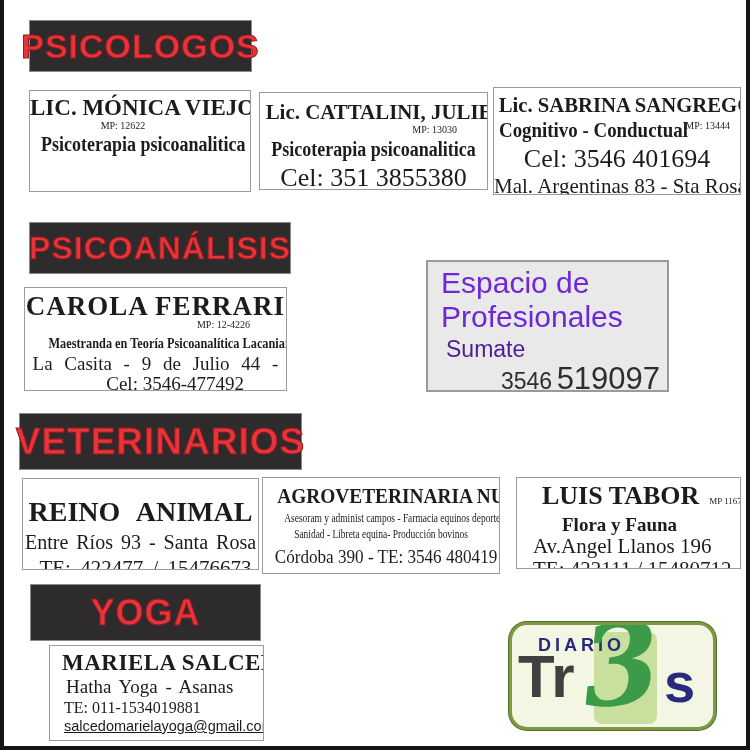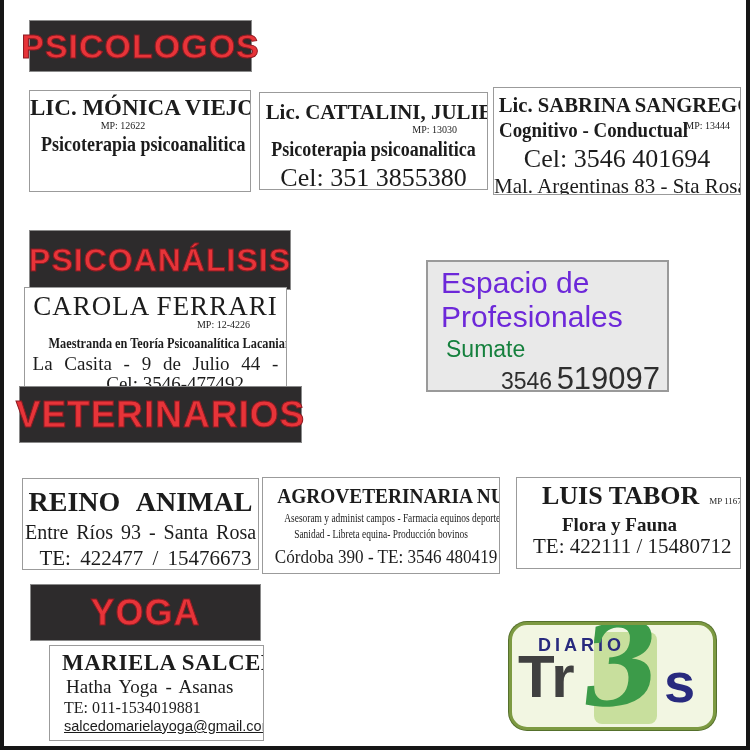--- a/index.html
+++ b/index.html
@@ -10,22 +10,22 @@
     font-family:"Liberation Serif", serif; color:#1c1c1c;
   }
   
   .hdr {
     position:absolute; background:#2d2b2c; border:1px solid #8a8a8a; box-sizing:border-box;
     color:#e73439; font-family:"Liberation Sans", sans-serif; font-weight:bold;
     display:flex; align-items:center; justify-content:center;
     -webkit-text-stroke:1px #8e1b22; letter-spacing:1px; white-space:nowrap;
   }
   #hdr-psicologos   { left:25px;  top:20px;  width:223px; height:52px; font-size:34px; }
-  #hdr-psicoanalisis{ left:25px;  top:230px; width:262px; height:60px; font-size:32px; }
-  #hdr-veterinarios { left:15px;  top:386px; width:283px; height:57px; font-size:37px; }
+  #hdr-psicoanalisis{ left:25px;  top:222px; width:262px; height:52px; font-size:32px; }
+  #hdr-veterinarios { left:15px;  top:413px; width:283px; height:57px; font-size:37px; }
   #hdr-yoga         { left:26px;  top:584px; width:231px; height:57px; font-size:36px; }
 
   
   .card {
     position:absolute; background:#fff; border:1px solid #9b9b9b; box-sizing:border-box;
     text-align:center; white-space:nowrap; overflow:hidden;
   }
   .card div { white-space:nowrap; }
   .sq88 { transform:scaleX(0.88); transform-origin:center; }
   .sq90 { transform:scaleX(0.90); transform-origin:center; }
@@ -45,27 +45,27 @@
 
   #card-sangregorio { left:489px; top:87px; width:248px; height:108px; padding-top:4px; text-align:left; }
   #card-sangregorio .nm { font-size:22px; font-weight:bold; line-height:26px; transform:scaleX(0.94); transform-origin:left center; padding-left:5px; }
   #card-sangregorio .row { position:relative; line-height:24px; padding-left:5px; }
   #card-sangregorio .cg { display:inline-block; font-size:21px; font-weight:bold; transform:scaleX(0.9); transform-origin:left center; }
   #card-sangregorio .mp { position:absolute; right:10px; top:-4px; font-size:10px; }
   #card-sangregorio .ph { font-size:26px; line-height:30px; text-align:center; }
   #card-sangregorio .ad { font-size:21px; line-height:24px; text-align:center; }
 
   #card-ferrari { left:20px; top:287px; width:263px; height:104px; padding-top:4px; }
-  #card-ferrari .nm { font-size:27px; font-weight:normal; line-height:28px; letter-spacing:1px; }
+  #card-ferrari .nm { font-size:27px; font-weight:bold; line-height:28px; letter-spacing:1px; }
   #card-ferrari .mp { font-size:10px; line-height:9px; text-align:right; padding-right:36px; }
   #card-ferrari .l1 { font-size:15px; font-weight:bold; line-height:20px; margin-top:4px; }
   #card-ferrari .l2 { font-size:19px; line-height:21px; word-spacing:7px; }
   #card-ferrari .ph { font-size:19px; line-height:20px; text-align:right; padding-right:42px; }
 
-  #card-reino { left:18px; top:478px; width:237px; height:92px; padding-top:6px; }
+  #card-reino { left:18px; top:478px; width:237px; height:92px; padding-top:16px; }
   #card-reino .nm { font-size:28px; font-weight:bold; line-height:34px; word-spacing:10px; }
   #card-reino .ad { font-size:20px; line-height:26px; word-spacing:3px; }
   #card-reino .ph { font-size:21px; line-height:26px; word-spacing:4px; text-align:center; padding-left:10px; }
 
   #card-agro { left:258px; top:477px; width:238px; height:97px; padding-top:4px; }
   #card-agro .nm { font-size:22px; font-weight:bold; line-height:28px; }
   #card-agro .s1, #card-agro .s2 { font-size:11.5px; line-height:16px; }
   #card-agro .ph { font-size:19px; line-height:30px; }
 
   #card-tabor { left:512px; top:477px; width:225px; height:92px; padding-top:4px; text-align:left; }
@@ -82,21 +82,21 @@
   #card-salcedo .ph { font-size:16px; line-height:18px; padding-left:14px; margin-top:2px; }
   #card-salcedo .em { font-family:"Liberation Sans", sans-serif; font-size:14.5px; line-height:18px; padding-left:14px; text-decoration:underline; }
 
   
   #promo {
     position:absolute; left:422px; top:260px; width:243px; height:132px; box-sizing:border-box;
     background:#e9e9e9; border:2px solid #9a9a9a; font-family:"Liberation Sans", sans-serif;
     padding:4px 0 0 13px; white-space:nowrap; overflow:hidden;
   }
   #promo .t { color:#6d28d9; font-size:30px; line-height:34px; }
-  #promo .su { color:#15803d; font-size:23px; line-height:26px; margin-top:2px; padding-left:5px; }
+  #promo .su { color:#4c1d95; font-size:23px; line-height:26px; margin-top:2px; padding-left:5px; }
   #promo .phl { color:#2e2e2e; line-height:34px; padding-left:60px; }
   #promo .p1 { font-size:23px; }
   #promo .p2 { font-size:31px; }
 
   
   #logo {
     position:absolute; left:505px; top:622px; width:207px; height:108px; box-sizing:border-box;
     background:#f2f6e2; border:3px solid #7d9a42; border-radius:18px;
     box-shadow:0 0 0 1px #55702c; overflow:hidden;
     font-family:"Liberation Sans", sans-serif;
@@ -172,20 +172,21 @@
     <div class="s2 sq82">Sanidad - Libreta equina- Producción bovinos</div>
     <div class="ph sq90">Córdoba 390 - TE: 3546 480419</div>
   </div>
 
   <div class="card" id="card-tabor">
     <div class="nmrow">
       <span class="nm">LUIS TABOR</span>
       <span class="mp">MP 1167</span>
     </div>
     <div class="fl">Flora y Fauna</div>
+    <div class="ad">Av.Angel Llanos 196</div>
     <div class="ph">TE: 422111 / 15480712</div>
   </div>
 
   <div class="hdr" id="hdr-yoga">YOGA</div>
 
   <div class="card" id="card-salcedo">
     <div class="nm">MARIELA SALCEDO</div>
     <div class="l1">Hatha Yoga - Asanas</div>
     <div class="ph">TE: 011-1534019881</div>
     <div class="em">salcedomarielayoga@gmail.com</div>

